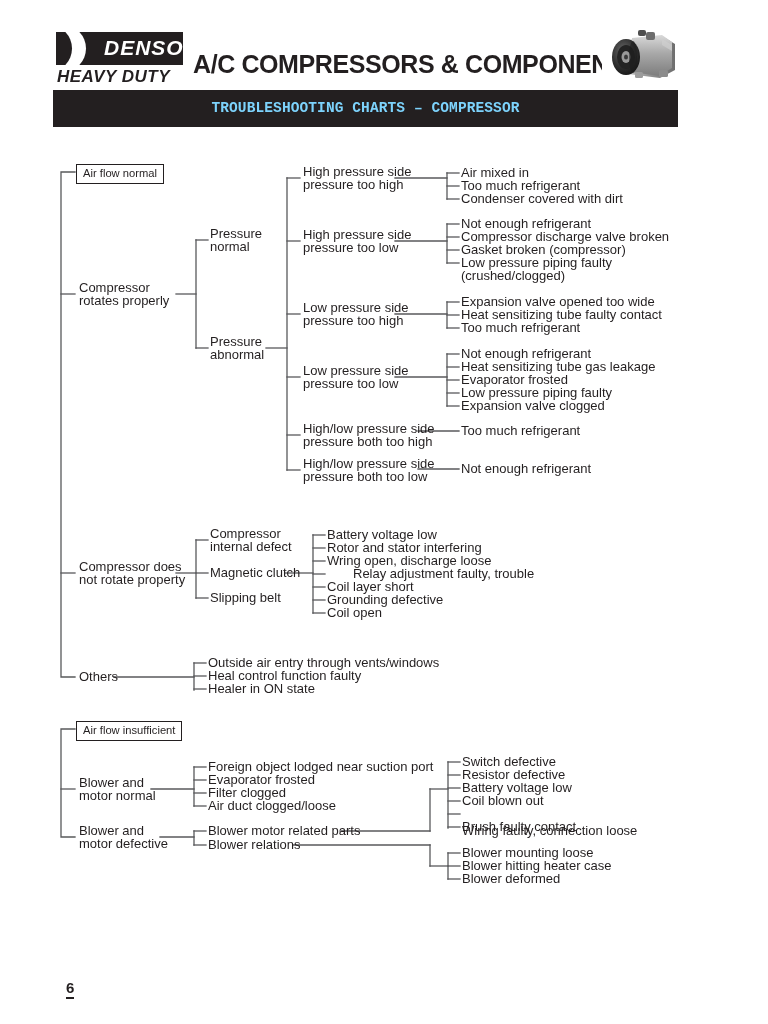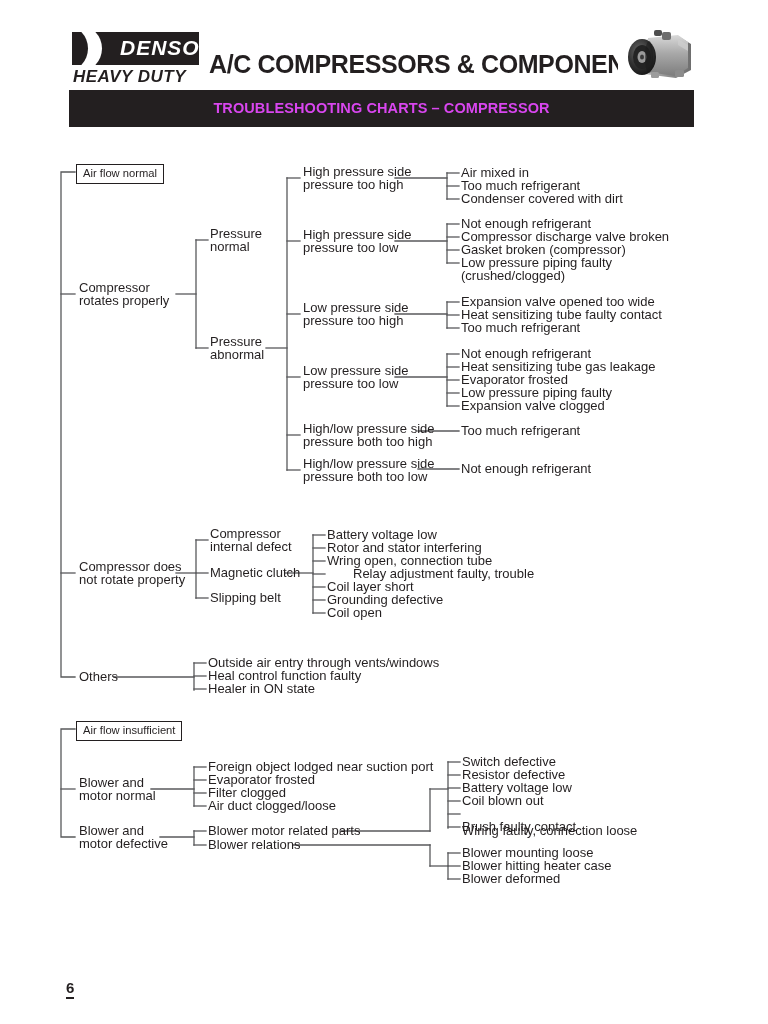--- a/index.html
+++ b/index.html
@@ -7,21 +7,21 @@
     width:768px;height:1024px;
     background:#ffffff;
     font-family:"Liberation Sans", sans-serif;
     color:#231f20;
     position:relative;
     overflow:hidden;
   }
   .page{position:relative;width:768px;height:1024px;}
 
   
-  .header{position:absolute;left:16px;top:0;width:648px;height:132px;}
+  .header{position:absolute;left:0;top:0;width:648px;height:132px;}
   .logo{
     position:absolute;left:56px;top:32px;width:127px;height:56px;
   }
   .logo-box{
     position:absolute;left:0;top:0;width:127px;height:33px;
     background:#231f20;
     overflow:hidden;
   }
   .logo-crescent{
     position:absolute;left:-16px;top:-7px;width:46px;height:47px;
@@ -54,22 +54,22 @@
   .compressor-photo{
     position:absolute;left:602px;top:26px;width:80px;height:62px;
   }
   .bar{
     position:absolute;left:53px;top:90px;width:625px;height:37px;
     background:#231f20;
   }
   .bar-text{
     position:absolute;left:0;top:0;width:625px;height:37px;
     line-height:37px;text-align:center;
-    color:#d946ef;font-weight:bold;font-size:14.5px;letter-spacing:0.1px;
-    font-family:Liberation Sans, sans-serif;
+    color:#7dd3fc;font-weight:bold;font-size:14.5px;letter-spacing:0.1px;
+    font-family:Liberation Mono, monospace;
   }
 
   
   .chart{position:absolute;left:0;top:0;width:768px;height:1024px;
          pointer-events:none;}
   .chart svg{position:absolute;left:0;top:0;}
 
   .node{
     position:absolute;
     font-size:13px;
@@ -310,21 +310,21 @@
 
   <div class="node" style="left:79px;top:560px;">Compressor does
 not rotate property</div>
   <div class="node" style="left:210px;top:527px;">Compressor
 internal defect</div>
   <div class="node" style="left:210px;top:566px;">Magnetic clutch</div>
   <div class="node" style="left:210px;top:591px;">Slipping belt</div>
 
   <div class="node" style="left:327px;top:528px;">Battery voltage low</div>
   <div class="node" style="left:327px;top:541px;">Rotor and stator interfering</div>
-  <div class="node" style="left:327px;top:554px;">Wring open, connection tube</div>
+  <div class="node" style="left:327px;top:554px;">Wring open, discharge loose</div>
   <div class="node" style="left:327px;top:567px;padding-left:26px;">Relay adjustment faulty, trouble</div>
   <div class="node" style="left:327px;top:580px;">Coil layer short</div>
   <div class="node" style="left:327px;top:593px;">Grounding defective</div>
   <div class="node" style="left:327px;top:606px;">Coil open</div>
 
   <div class="node" style="left:79px;top:670px;">Others</div>
   <div class="node" style="left:208px;top:656px;">Outside air entry through vents/windows</div>
   <div class="node" style="left:208px;top:669px;">Heal control function faulty</div>
   <div class="node" style="left:208px;top:682px;">Healer in ON state</div>
 

